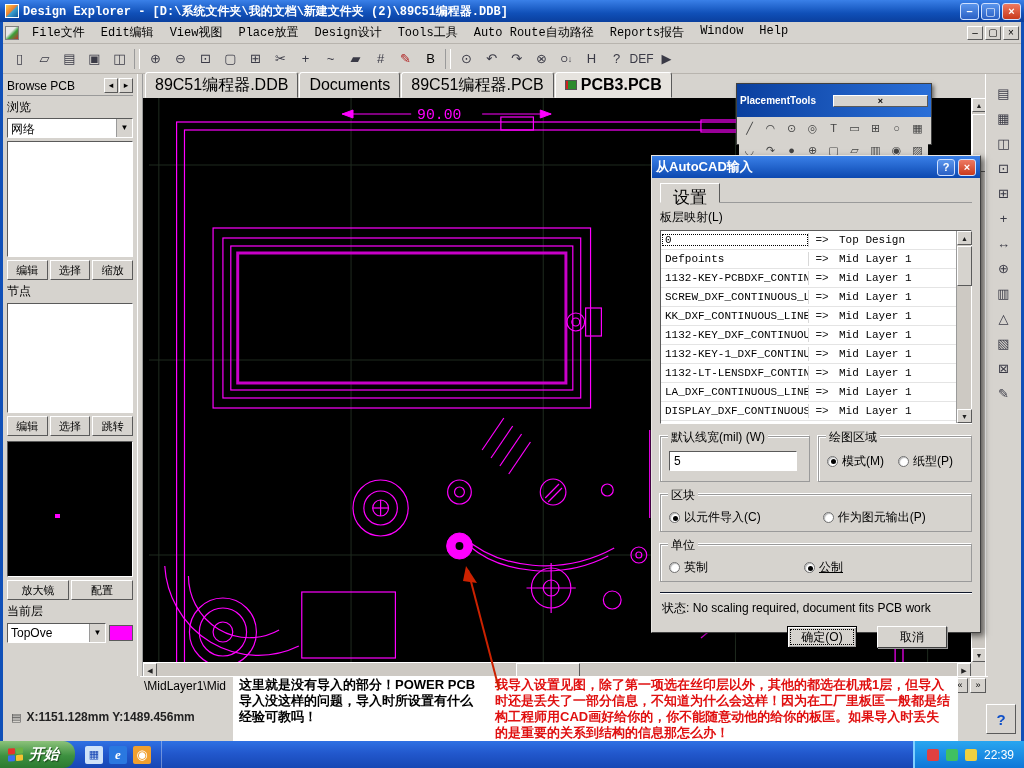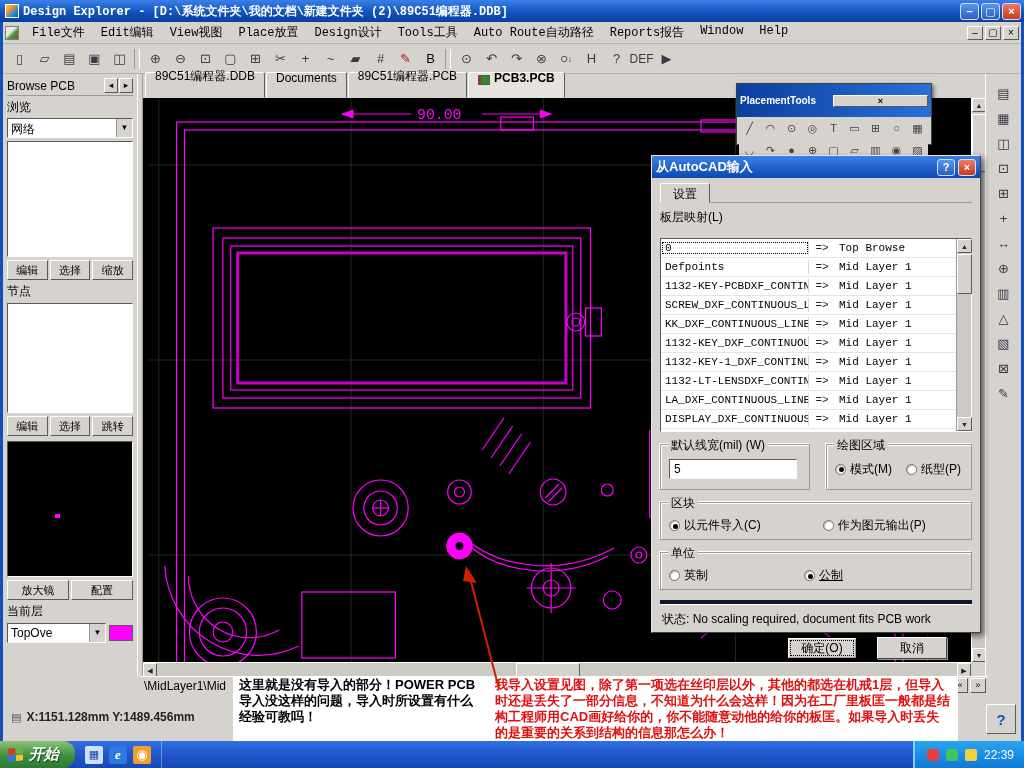--- a/index.html
+++ b/index.html
@@ -61,23 +61,23 @@
   .preview-dot{position:absolute;left:38%;top:54%;width:5px;height:4px;background:#ff00ff;}
   .layer-row{display:flex;align-items:center;gap:3px;margin-top:3px;}
   .layer-row .combo{flex:1;}
   .layer-swatch{width:24px;height:16px;background:#ff00ff;border:1px solid #5a5a5a;}
   .splitter{position:absolute;left:134px;top:0;bottom:0;width:6px;background:#d6d3ce;
     border-left:1px solid #fff;border-right:1px solid #9a9a9a;}
   
   .center{position:absolute;left:140px;right:36px;top:0;bottom:0;}
   .doc-tabs{position:absolute;left:0;right:0;top:0;height:24px;display:flex;align-items:flex-end;
     background:#d6d3ce;padding-left:2px;}
-  .doc-tab{display:flex;align-items:flex-end;gap:4px;height:21px;padding:12px 9px;margin-right:1px;
+  .doc-tab{display:flex;align-items:center;gap:4px;height:21px;padding:12px 9px;margin-right:1px;
     background:#d6d3ce;border:1px solid;border-color:#fff #5a5a5a transparent #fff;
-    border-top-left-radius:3px;border-top-right-radius:3px;font-size:12px;white-space:nowrap;}
+    border-top-left-radius:3px;border-top-right-radius:3px;font-size:16px;white-space:nowrap;}
   .doc-tab.active{background:#e6e3de;height:23px;font-weight:bold;}
   .tab-ico{width:12px;height:10px;background:#2c8a2c;border:1px solid #555;
     box-shadow:inset 2px 0 0 #cc2222;}
   .canvas-area{position:absolute;left:0;right:14px;top:24px;bottom:14px;background:#000;overflow:hidden;padding-left:6px;}
   .canvas-area svg{width:100%;height:100%;display:block;}
   
   .v-scroll{position:absolute;right:0;top:24px;bottom:14px;width:14px;background:#cdc9c3;
     border-left:1px solid #fff;}
   .h-scroll{position:absolute;left:0;right:14px;bottom:0;height:14px;background:#cdc9c3;border-top:1px solid #fff;}
   .sb-btn{position:absolute;width:14px;height:14px;font-size:7px;line-height:13px;text-align:center;
@@ -106,48 +106,48 @@
   .dlg-title{height:22px;background:linear-gradient(180deg,#3a80e8,#0c48b0);color:#fff;
     display:flex;align-items:center;padding:0 4px;font-weight:bold;font-size:13px;}
   .dlg-title .dt-text{flex:1;}
   .dlg-btn{width:18px;height:17px;border-radius:3px;color:#fff;font-weight:bold;font-size:11px;
     display:flex;align-items:center;justify-content:center;margin-left:3px;border:1px solid #cfe0ff;
     background:linear-gradient(180deg,#5a95ec,#2a60c4);}
   .dlg-btn.close{background:linear-gradient(180deg,#ee7a62,#c93a1c);}
   .dlg-body{padding:4px 8px;}
   .tab-strip{display:flex;border-bottom:1px solid #9a9a9a;height:21px;margin-bottom:6px;}
   .dlg-tab{padding:2px 12px;background:#d6d3ce;border:1px solid;
-    border-color:#fff #5a5a5a #d6d3ce #fff;position:relative;top:1px;font-size:12px;}
-  .map-label{margin:2px 0 12px 0;}
+    border-color:#fff #5a5a5a #d6d3ce #fff;position:relative;top:1px;font-size:17px;}
+  .map-label{margin:2px 0 4px 0;}
   .map-table-wrap{display:flex;border:1px solid;border-color:#5a5a5a #fff #fff #5a5a5a;height:194px;}
   .map-table{flex:1;background:#fff;overflow:hidden;
     font-family:"Liberation Mono","DejaVu Sans Mono",monospace;font-size:11px;}
   .map-row{display:flex;height:19px;border-bottom:1px solid #e4e4e4;align-items:center;}
   .map-row.sel .mc.from{outline:1px dotted #000;outline-offset:-2px;}
   .mc{padding:1px 4px;white-space:nowrap;overflow:hidden;}
   .mc.from{width:148px;border-right:1px solid #d8d8d8;}
   .mc.arr{width:26px;text-align:center;color:#222;}
   .mc.to{flex:1;}
   .map-scroll{width:15px;background:#cdc9c3;position:relative;border-left:1px solid #9a9a9a;}
   .map-scroll .sb-btn{width:15px;height:14px;left:0;}
   .group{position:relative;border:1px solid #9a9a9a;box-shadow:1px 1px 0 #fff inset,-1px -1px 0 #fff;}
   .group-label{position:absolute;top:-8px;left:7px;background:#d6d3ce;padding:0 3px;font-size:12px;}
-  .row2{display:flex;gap:16px;margin-top:12px;}
+  .row2{display:flex;gap:8px;margin-top:12px;}
   .g-linewidth{width:150px;height:46px;padding:14px 8px 4px 8px;}
   .g-linewidth input{width:128px;height:20px;border:1px solid;border-color:#5a5a5a #fff #fff #5a5a5a;
     padding:1px 4px;font-size:12px;font-family:"Liberation Sans",sans-serif;}
   .g-drawarea{flex:1;height:46px;padding:8px 8px 4px 8px;display:flex;gap:14px;align-items:center;}
   .g-wide{margin-top:12px;height:38px;padding:13px 8px 4px 8px;display:flex;}
   .g-wide .radio:last-child{margin-left:62px;}
   .g-units .radio:last-child{margin-left:96px;text-decoration:underline;}
   .radio{display:inline-flex;align-items:center;gap:4px;white-space:nowrap;}
   .rdot{width:11px;height:11px;border-radius:50%;background:#fff;border:1px solid #707070;
     box-shadow:inset 1px 1px 1px #b8b8b8;position:relative;flex:0 0 auto;}
   .rdot.on::after{content:"";position:absolute;left:2.5px;top:2.5px;width:5px;height:5px;border-radius:50%;background:#000;}
-  .dlg-status{margin-top:10px;border-top:4px solid #0f172a;box-shadow:0 1px 0 #fff inset;
+  .dlg-status{margin-top:10px;border-top:1px solid #0f172a;box-shadow:0 1px 0 #fff inset;
     padding:7px 2px 0 2px;font-size:12px;white-space:nowrap;overflow:hidden;}
   .dlg-buttons{display:flex;justify-content:flex-end;gap:20px;margin-top:9px;padding-right:25px;}
   .dlg-pushbtn{width:70px;height:22px;background:#d6d3ce;font-size:12px;
     border:1px solid;border-color:#fff #404040 #404040 #fff;box-shadow:1px 1px 0 #9a9a9a;
     font-family:"Liberation Sans",sans-serif;}
   .dlg-pushbtn.default{outline:1px dotted #000;outline-offset:-4px;border-color:#000;box-shadow:inset 1px 1px 0 #fff,inset -1px -1px 0 #9a9a9a;}
   
   .bottom-strip{position:absolute;left:3px;right:3px;top:676px;height:65px;background:#d6d3ce;}
   .layer-bar{position:absolute;left:137px;right:33px;top:0;height:18px;background:#d6d3ce;
     border-top:1px solid #fff;display:flex;align-items:center;}
@@ -459,21 +459,21 @@
       <div class="dlg-body">
         <div class="tab-strip">
           <span class="dlg-tab">设置</span>
         </div>
         <div class="map-label">板层映射(L)</div>
         <div class="map-table-wrap">
           <div class="map-table">
               <div class="map-row sel">
                 <span class="mc from">0</span>
                 <span class="mc arr">=&gt;</span>
-                <span class="mc to">Top Browse</span>
+                <span class="mc to">Top Design</span>
               </div>
               <div class="map-row">
                 <span class="mc from">Defpoints</span>
                 <span class="mc arr">=&gt;</span>
                 <span class="mc to">Mid Layer 1</span>
               </div>
               <div class="map-row">
                 <span class="mc from">1132-KEY-PCBDXF_CONTINU</span>
                 <span class="mc arr">=&gt;</span>
                 <span class="mc to">Mid Layer 1</span>

